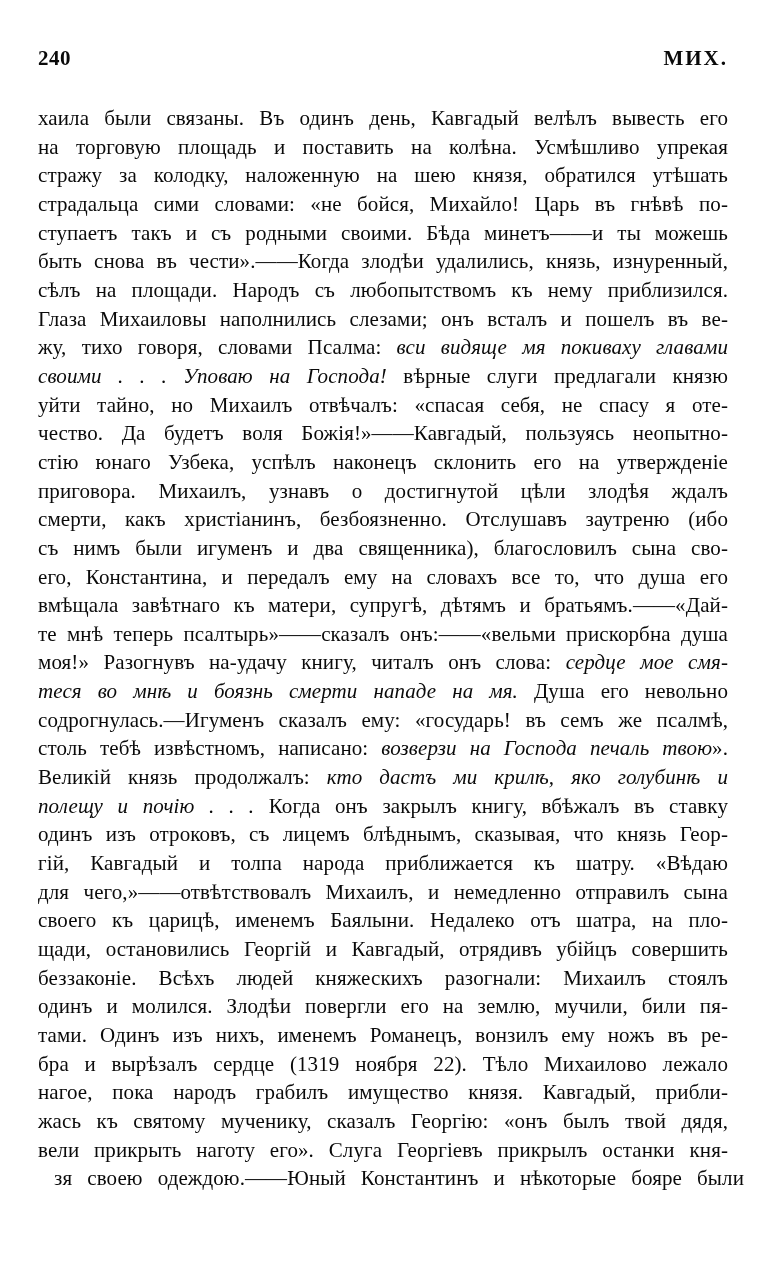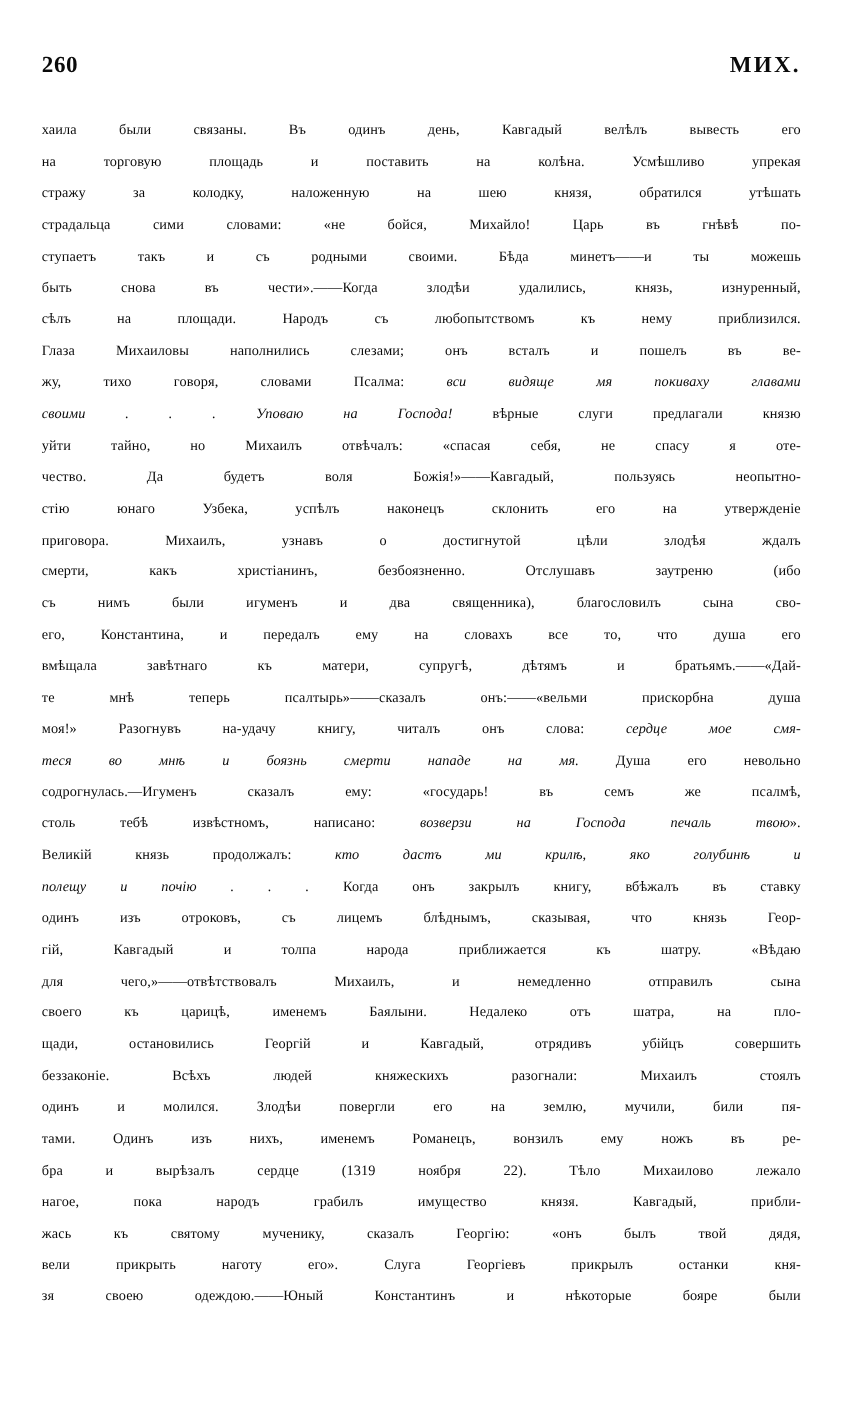--- a/index.html
+++ b/index.html
@@ -46,55 +46,56 @@
     font-size: 21px;
     font-weight: bold;
     letter-spacing: 2px;
     font-family: "Liberation Serif", serif;
   }
   .body-text {
     position: absolute;
     top: 104px;
     left: 38px;
     width: 690px;
-    font-size: 13px;
+    font-size: 21px;
     line-height: 28.65px;
     text-align: justify;
     font-family: "Liberation Serif", serif;
     letter-spacing: 0.1px;
   }
   .body-text p {
     margin: 0;
     text-align: justify;
     text-align-last: justify;
     white-space: pre-wrap;
   }
   .line {
     display: block;
     text-align: justify;
     text-align-last: justify;
     white-space: nowrap;
   }
   .line.last {
     text-align-last: justify;
+    margin-left: 16px;
   }
   .line i, .line em {
   }
   
   .line {
     width: 100%;
   }
 </style>
 </head>
 <body>
 
 <div class="page">
 
   <div class="header">
-    <div class="page-number">260</div>
+    <div class="page-number">240</div>
     <div class="running-head">МИХ.</div>
   </div>
 
   <div class="body-text">
     <p id="text-block"><span class="line">хаила были связаны. Въ одинъ день, Кавгадый велѣлъ вывесть его</span><span class="line">на торговую площадь и поставить на колѣна. Усмѣшливо упрекая</span><span class="line">стражу за колодку, наложенную на шею князя, обратился утѣшать</span><span class="line">страдальца сими словами: «не бойся, Михайло! Царь въ гнѣвѣ по-</span><span class="line">ступаетъ такъ и съ родными своими. Бѣда минетъ——и ты можешь</span><span class="line">быть снова въ чести».——Когда злодѣи удалились, князь, изнуренный,</span><span class="line">сѣлъ на площади. Народъ съ любопытствомъ къ нему приблизился.</span><span class="line">Глаза Михаиловы наполнились слезами; онъ всталъ и пошелъ въ ве-</span><span class="line">жу, тихо говоря, словами Псалма: <i>вси видяще мя покиваху главами</i></span><span class="line"><i>своими . . . Уповаю на Господа!</i> вѣрные слуги предлагали князю</span><span class="line">уйти тайно, но Михаилъ отвѣчалъ: «спасая себя, не спасу я оте-</span><span class="line">чество. Да будетъ воля Божія!»——Кавгадый, пользуясь неопытно-</span><span class="line">стію юнаго Узбека, успѣлъ наконецъ склонить его на утвержденіе</span><span class="line">приговора. Михаилъ, узнавъ о достигнутой цѣли злодѣя ждалъ</span><span class="line">смерти, какъ христіанинъ, безбоязненно. Отслушавъ заутреню (ибо</span><span class="line">съ нимъ были игуменъ и два священника), благословилъ сына сво-</span><span class="line">его, Константина, и передалъ ему на словахъ все то, что душа его</span><span class="line">вмѣщала завѣтнаго къ матери, супругѣ, дѣтямъ и братьямъ.——«Дай-</span><span class="line">те мнѣ теперь псалтырь»——сказалъ онъ:——«вельми прискорбна душа</span><span class="line">моя!» Разогнувъ на-удачу книгу, читалъ онъ слова: <i>сердце мое смя-</i></span><span class="line"><i>теся во мнѣ и боязнь смерти нападе на мя.</i> Душа его невольно</span><span class="line">содрогнулась.—Игуменъ сказалъ ему: «государь! въ семъ же псалмѣ,</span><span class="line">столь тебѣ извѣстномъ, написано: <i>возверзи на Господа печаль твою</i>».</span><span class="line">Великій князь продолжалъ: <i>кто дастъ ми крилѣ, яко голубинѣ и</i></span><span class="line"><i>полещу и почію . . .</i> Когда онъ закрылъ книгу, вбѣжалъ въ ставку</span><span class="line">одинъ изъ отроковъ, съ лицемъ блѣднымъ, сказывая, что князь Геор-</span><span class="line">гій, Кавгадый и толпа народа приближается къ шатру. «Вѣдаю</span><span class="line">для чего,»——отвѣтствовалъ Михаилъ, и немедленно отправилъ сына</span><span class="line">своего къ царицѣ, именемъ Баялыни. Недалеко отъ шатра, на пло-</span><span class="line">щади, остановились Георгій и Кавгадый, отрядивъ убійцъ совершить</span><span class="line">беззаконіе. Всѣхъ людей княжескихъ разогнали: Михаилъ стоялъ</span><span class="line">одинъ и молился. Злодѣи повергли его на землю, мучили, били пя-</span><span class="line">тами. Одинъ изъ нихъ, именемъ Романецъ, вонзилъ ему ножъ въ ре-</span><span class="line">бра и вырѣзалъ сердце (1319 ноября 22). Тѣло Михаилово лежало</span><span class="line">нагое, пока народъ грабилъ имущество князя. Кавгадый, прибли-</span><span class="line">жась къ святому мученику, сказалъ Георгію: «онъ былъ твой дядя,</span><span class="line">вели прикрыть наготу его». Слуга Георгіевъ прикрылъ останки кня-</span><span class="line last">зя своею одеждою.——Юный Константинъ и нѣкоторые бояре были</span></p>
   </div>
 
 </div>
 
 </body></html>

